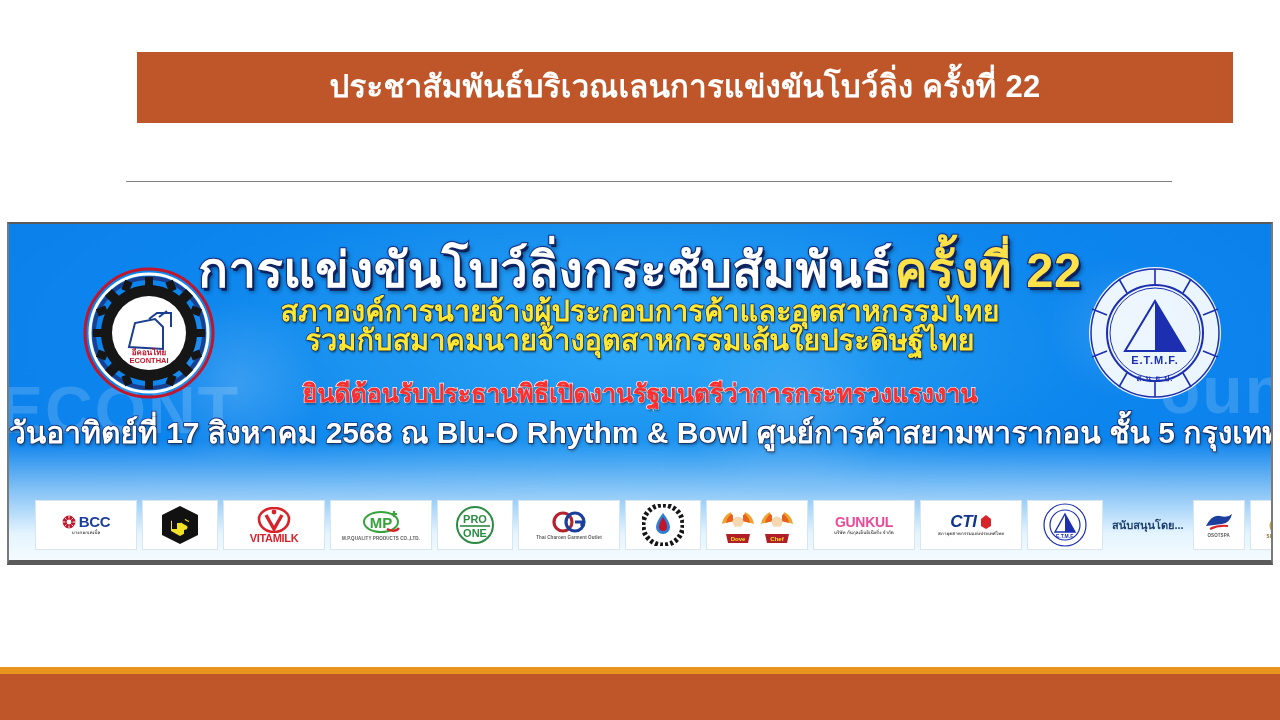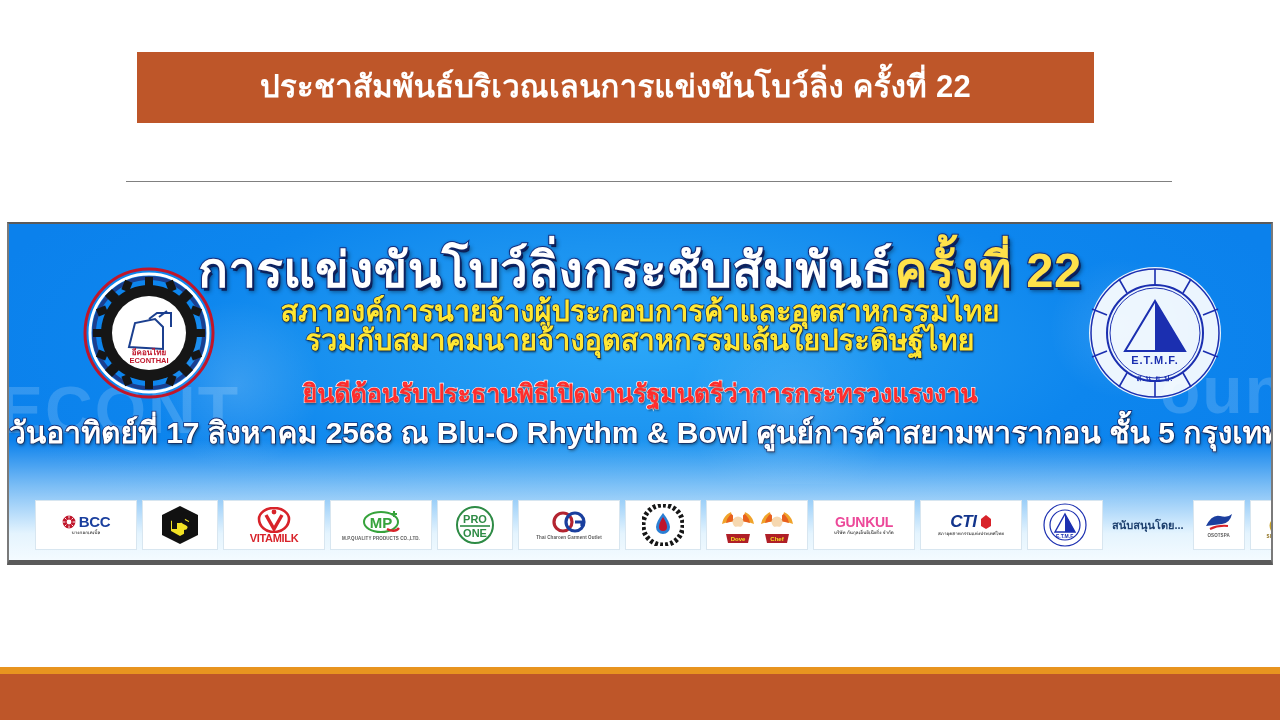--- a/index.html
+++ b/index.html
@@ -13,21 +13,21 @@
     position: relative;
     overflow: hidden;
     font-family: "Liberation Sans", "DejaVu Sans", sans-serif;
   }
 
   
   #title-bar {
     position: absolute;
     left: 137px;
     top: 52px;
-    width: 957px;
+    width: 1096px;
     height: 71px;
     background: #BE5629;
     display: flex;
     align-items: center;
     justify-content: center;
   }
   #title-text {
     color: #ffffff;
     font-size: 31px;
     font-weight: bold;

